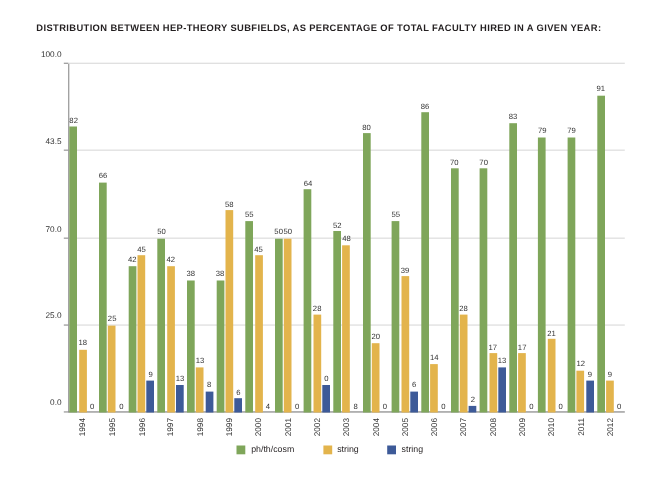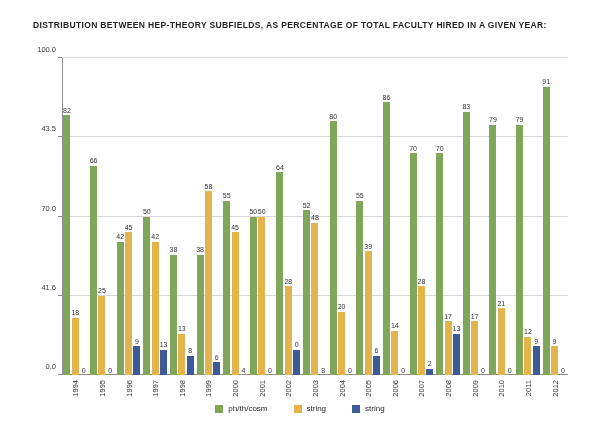--- a/index.html
+++ b/index.html
@@ -168,21 +168,21 @@
 
 <div id="chart-root">
   <div class="chart-title">DISTRIBUTION BETWEEN HEP-THEORY SUBFIELDS, AS PERCENTAGE OF TOTAL FACULTY HIRED IN A GIVEN YEAR:</div>
 
   <div class="plot">
     <div id="gridlines">
         <div class="gridline" style="bottom: 0%;"></div>
         <div class="ytick" style="bottom: 0%; top: auto;">0.0</div>
         <div class="ytick-mark" style="bottom: 0%;"></div>
         <div class="gridline" style="bottom: 25%;"></div>
-        <div class="ytick" style="bottom: 25%; top: auto;">41.6</div>
+        <div class="ytick" style="bottom: 25%; top: auto;">25.0</div>
         <div class="ytick-mark" style="bottom: 25%;"></div>
         <div class="gridline" style="bottom: 50%;"></div>
         <div class="ytick" style="bottom: 50%; top: auto;">70.0</div>
         <div class="ytick-mark" style="bottom: 50%;"></div>
         <div class="gridline" style="bottom: 75%;"></div>
         <div class="ytick" style="bottom: 75%; top: auto;">43.5</div>
         <div class="ytick-mark" style="bottom: 75%;"></div>
         <div class="gridline" style="bottom: 100%;"></div>
         <div class="ytick" style="bottom: 100%; top: auto;">100.0</div>
         <div class="ytick-mark" style="bottom: 100%;"></div>

